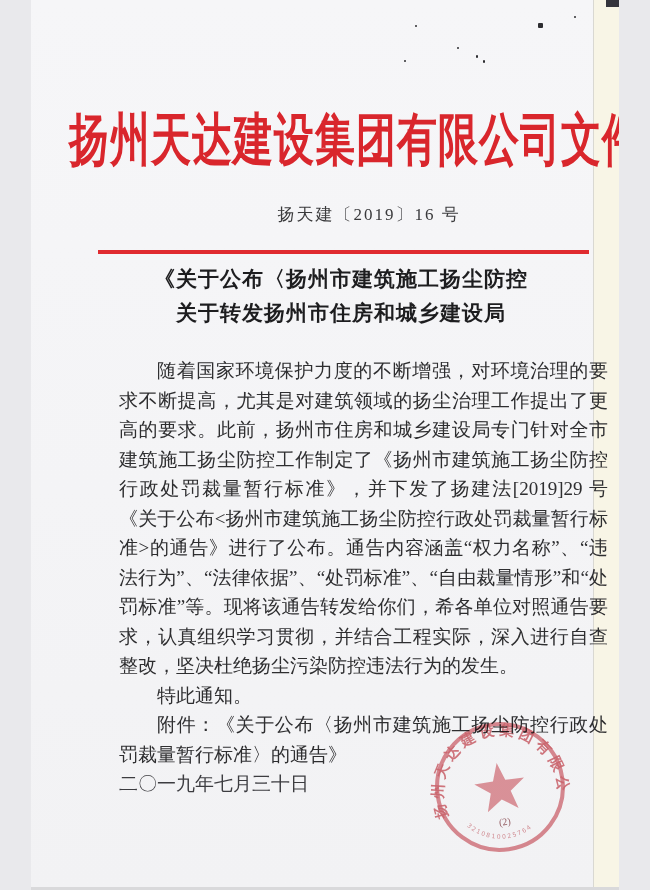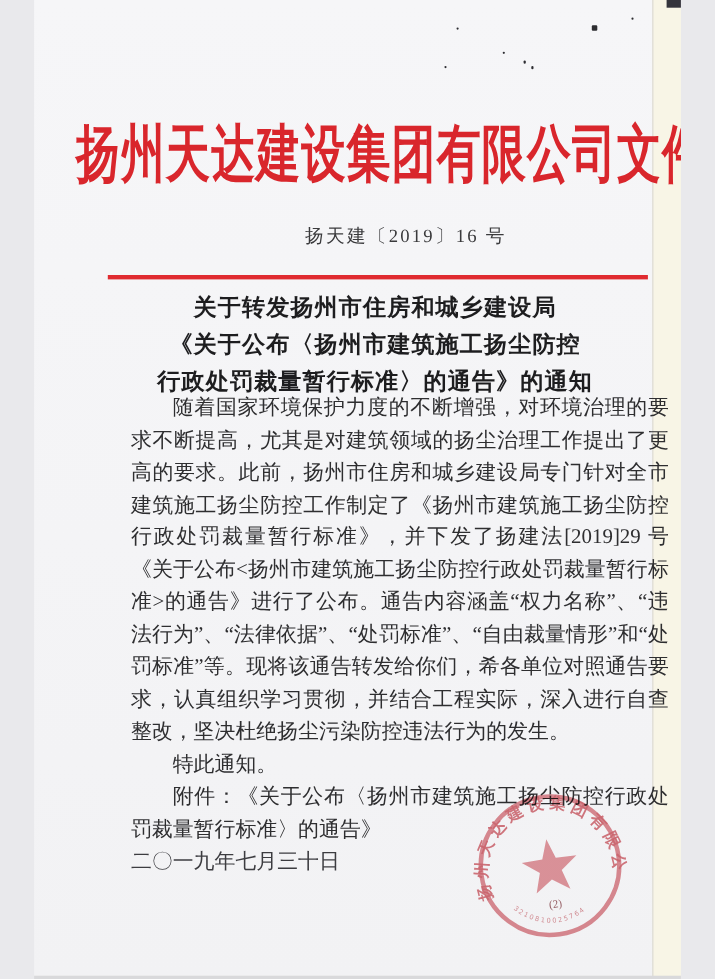--- a/index.html
+++ b/index.html
@@ -73,23 +73,22 @@
   <div class="speck" style="left:373px;top:60px;width:2px;height:2px;"></div>
   <div class="speck" style="left:543px;top:16px;width:2px;height:2px;"></div>
 
   <div class="org-header">扬州天达建设集团有限公司文件</div>
 
   <div class="doc-number">扬天建〔2019〕16 号</div>
 
   <div class="red-divider"></div>
 
   <div class="doc-title">
+    <div>《关于公布〈扬州市建筑施工扬尘防控</div>
     <div>关于转发扬州市住房和城乡建设局</div>
-    <div>《关于公布〈扬州市建筑施工扬尘防控</div>
-    <div>行政处罚裁量暂行标准〉的通告》的通知</div>
   </div>
 
   <div class="doc-body">
     <p class="indent">随着国家环境保护力度的不断增强，对环境治理的要求不断提高，尤其是对建筑领域的扬尘治理工作提出了更高的要求。此前，扬州市住房和城乡建设局专门针对全市建筑施工扬尘防控工作制定了《扬州市建筑施工扬尘防控行政处罚裁量暂行标准》，并下发了扬建法[2019]29 号《关于公布&lt;扬州市建筑施工扬尘防控行政处罚裁量暂行标准&gt;的通告》进行了公布。通告内容涵盖“权力名称”、“违法行为”、“法律依据”、“处罚标准”、“自由裁量情形”和“处罚标准”等。现将该通告转发给你们，希各单位对照通告要求，认真组织学习贯彻，并结合工程实际，深入进行自查整改，坚决杜绝扬尘污染防控违法行为的发生。</p>
     <p class="indent">特此通知。</p>
     <p class="indent">附件：《关于公布〈扬州市建筑施工扬尘防控行政处罚裁量暂行标准〉的通告》</p>
     <p class="date-line">二〇一九年七月三十日</p>
   </div>
 
   <svg class="seal" viewBox="0 0 140 140">

